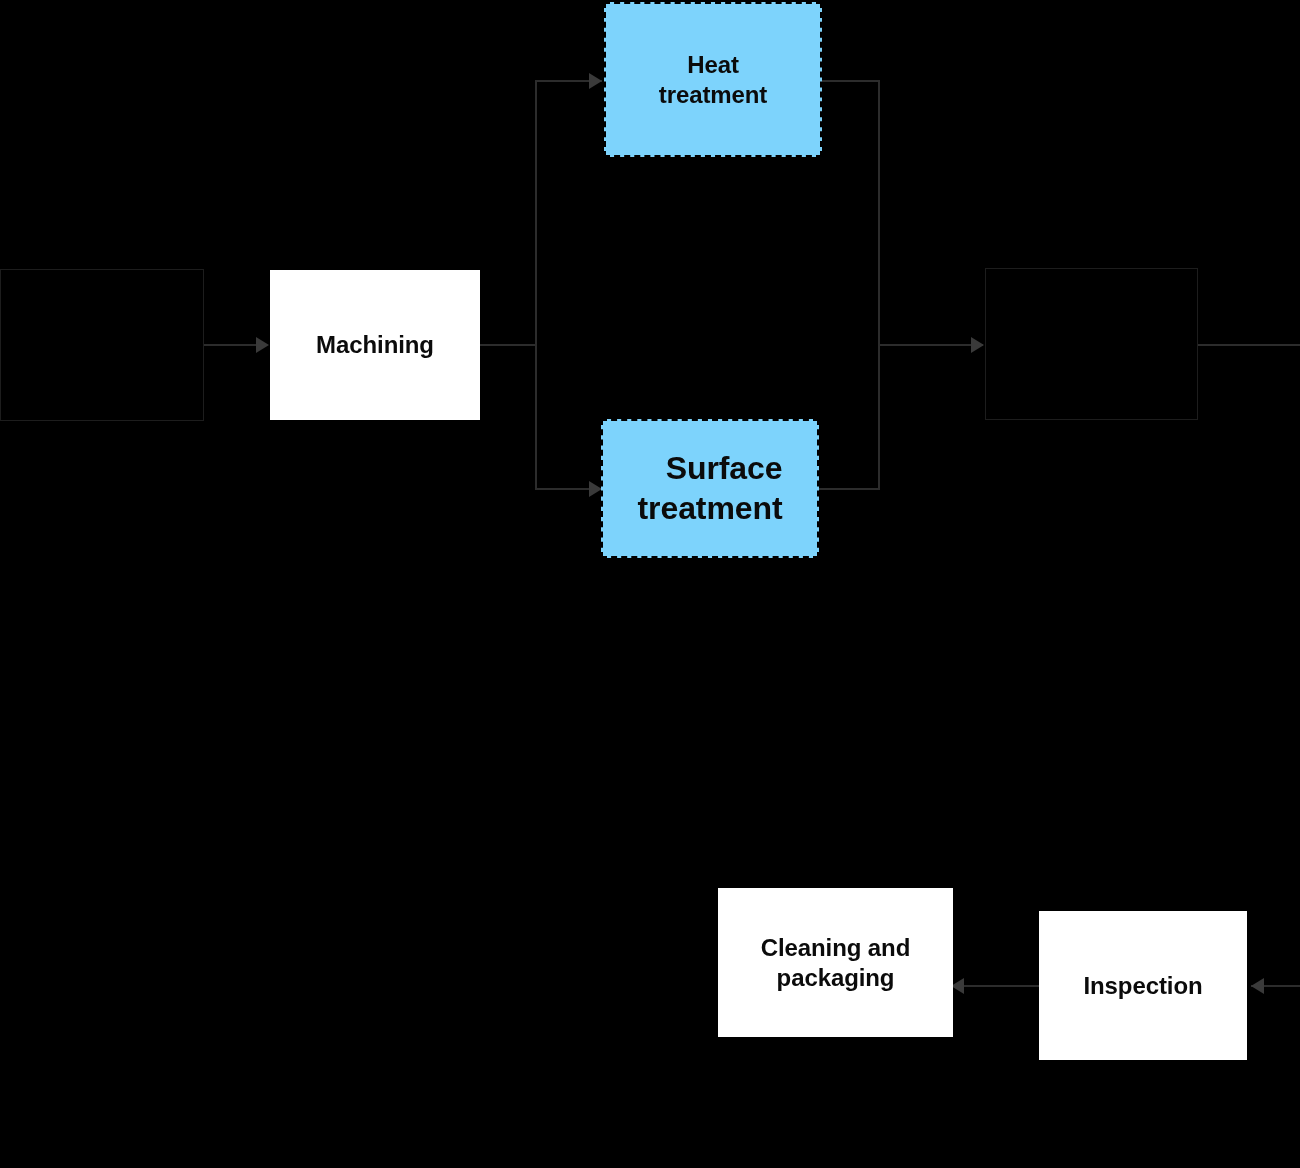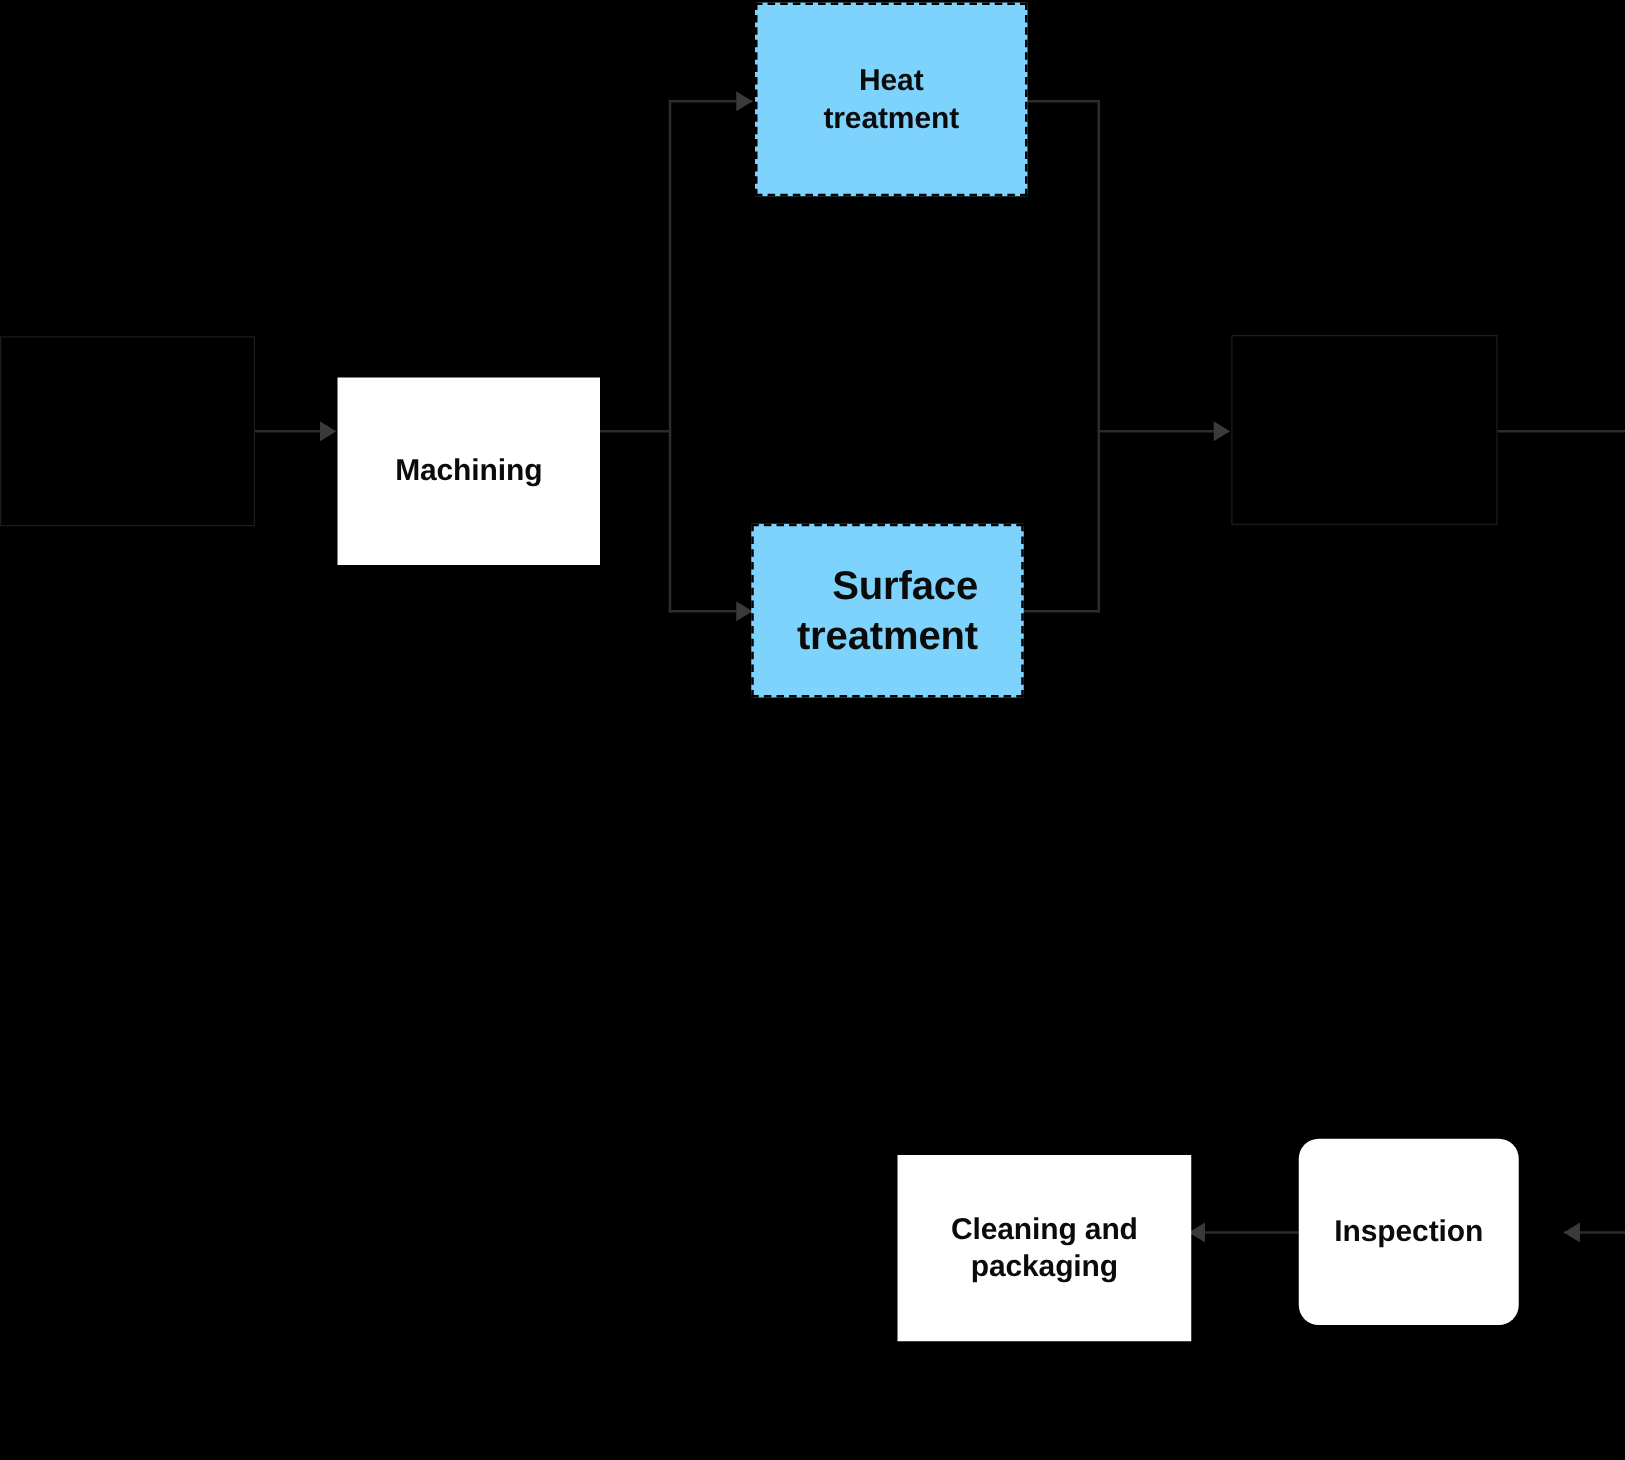--- a/index.html
+++ b/index.html
@@ -111,40 +111,40 @@
   <div class="edge-h" style="left:1251px; top:985px; width:49px;"></div>
   <div class="arrow arrow-left" style="left:1251px; top:978px;"></div>
 
   <div class="edge-h" style="left:962px; top:985px; width:77px;"></div>
   <div class="arrow arrow-left" style="left:951px; top:978px;"></div>
 
   <div class="node node-hidden" style="left:0px; top:269px; width:204px; height:152px; font-size:24px;">
     <span class="node-label"></span>
   </div>
 
-  <div class="node node-solid" style="left:270px; top:270px; width:210px; height:150px; font-size:24px;margin-top:32px;">
+  <div class="node node-solid" style="left:270px; top:270px; width:210px; height:150px; font-size:24px;">
     <span class="node-label">Machining</span>
   </div>
 
   <div class="node node-dashed" style="left:604px; top:2px; width:218px; height:155px; font-size:24px;">
     <span class="node-label">Heat
 treatment</span>
   </div>
 
   <div class="node node-dashed" style="left:601px; top:419px; width:218px; height:139px; font-size:32px;text-align:right;">
     <span class="node-label">Surface
 treatment</span>
   </div>
 
   <div class="node node-hidden" style="left:985px; top:268px; width:213px; height:152px; font-size:24px;">
     <span class="node-label"></span>
   </div>
 
-  <div class="node node-solid" style="left:1039px; top:911px; width:176px; height:149px; font-size:24px;border-radius:16px;">
+  <div class="node node-solid" style="left:1039px; top:911px; width:208px; height:149px; font-size:24px;">
     <span class="node-label">Inspection</span>
   </div>
 
-  <div class="node node-solid" style="left:718px; top:924px; width:235px; height:149px; font-size:24px;">
+  <div class="node node-solid" style="left:718px; top:888px; width:235px; height:149px; font-size:24px;">
     <span class="node-label">Cleaning and
 packaging</span>
   </div>
 
 </div>
 
 </body></html>

